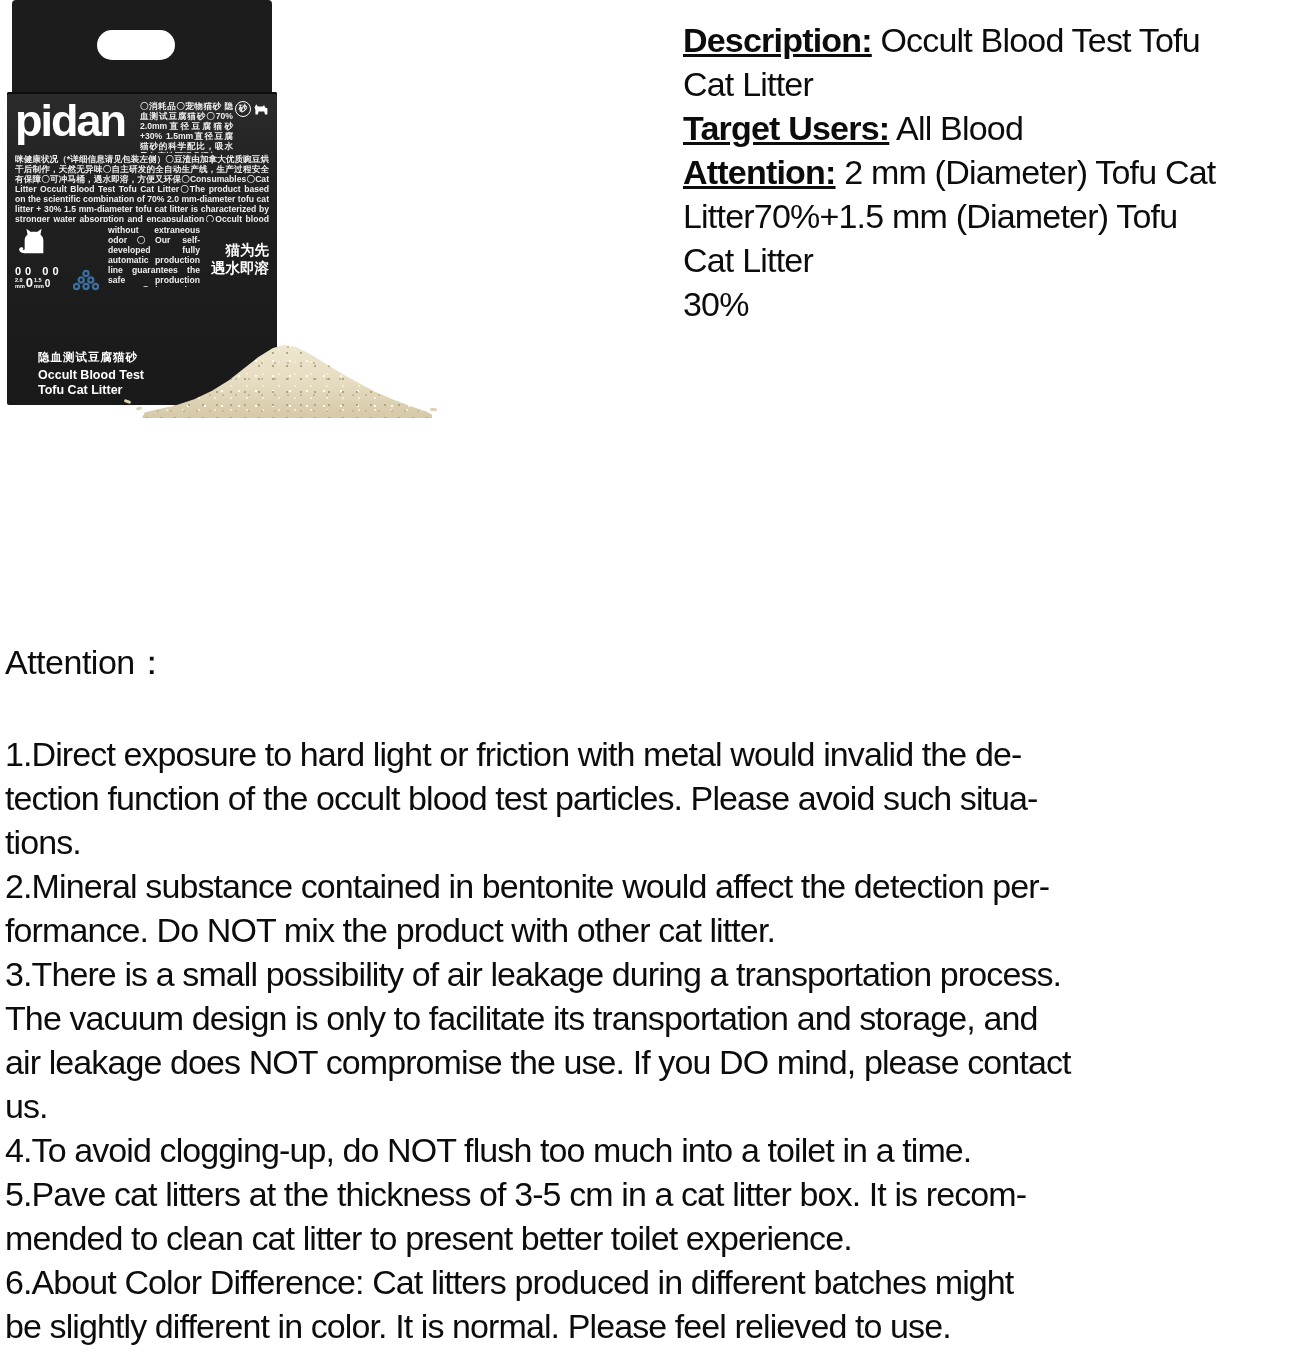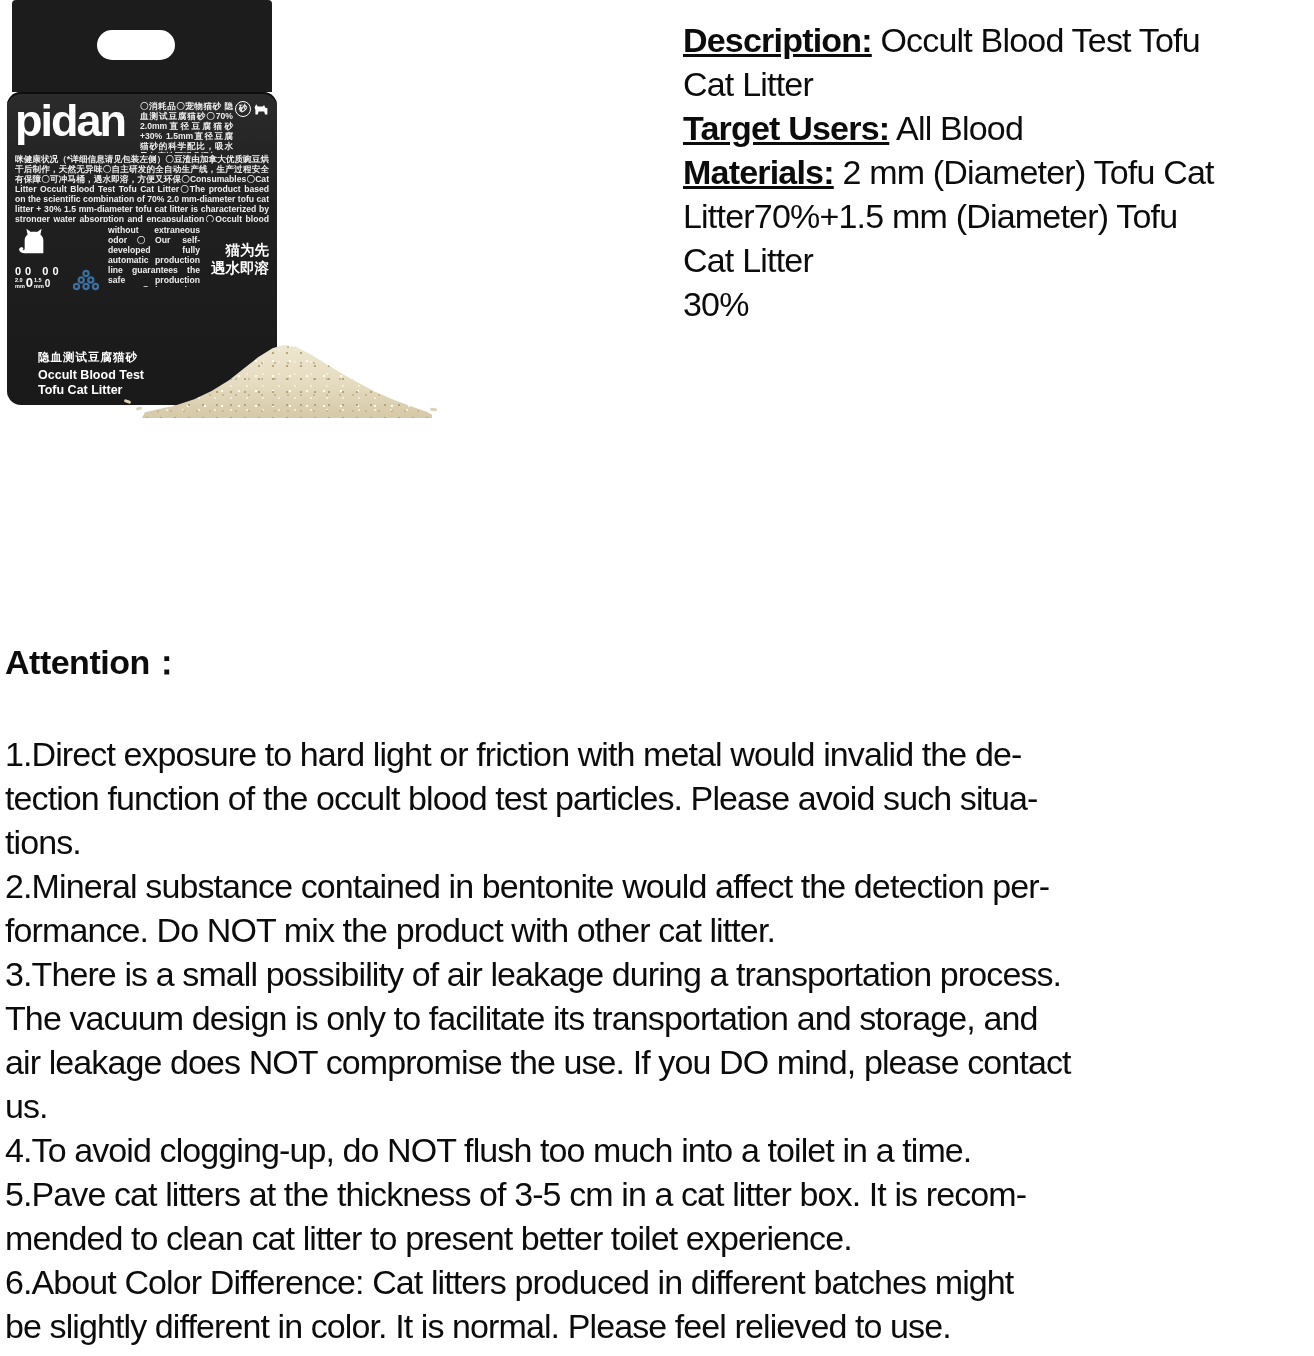--- a/index.html
+++ b/index.html
@@ -6,21 +6,21 @@
   .canvas{position:relative;width:1314px;height:1356px;background:#ffffff;overflow:hidden;
           font-family:"Liberation Sans", sans-serif;color:#0c0c0c;}
 
   
   .hero{position:absolute;left:0;top:0;width:660px;height:640px;}
   .package{position:absolute;left:7px;top:0;width:270px;height:405px;}
   .flap{position:absolute;left:5px;top:0;width:260px;height:92px;background:#1c1c1c;
         border-radius:4px 4px 0 0;}
   .handle{position:absolute;left:85px;top:30px;width:78px;height:30px;border-radius:15px;
           background:#ffffff;display:block;}
-  .bag{position:absolute;left:0;top:92px;width:270px;height:313px;border-radius:14px;
+  .bag{position:absolute;left:0;top:92px;width:270px;height:313px;border-radius:2px;
        background:linear-gradient(180deg,#2b2b2b 0%,#202020 35%,#191919 100%);
        box-shadow:inset 0 2px 0 #0d0d0d;}
   .row1{display:flex;gap:7px;padding:9px 8px 0 8px;position:relative;}
   .logo{flex:none;width:118px;font-size:45px;line-height:40px;font-weight:bold;
         letter-spacing:-2px;color:#fff;}
   .tiny{font-size:8.6px;line-height:10px;color:#ededed;text-align:justify;font-weight:600;
         overflow:hidden;}
   .tiny.top{flex:1;padding-right:36px;max-height:52px;}
   .badges{position:absolute;right:8px;top:9px;display:flex;gap:2px;align-items:center;}
   .circle-badge{width:14px;height:14px;border:1.5px solid #fff;border-radius:50%;color:#fff;
@@ -63,21 +63,21 @@
   .speck.s2{left:136px;top:407px;width:6px;height:3px;transform:rotate(-15deg);}
   .speck.s3{left:430px;top:408px;width:7px;height:3px;transform:rotate(10deg);}
 
   
   .specs{position:absolute;left:683px;top:18px;width:628px;}
   .spec-item{white-space:pre-line;font-size:34px;line-height:44px;letter-spacing:-.8px;}
   .sl{font-weight:bold;text-decoration:underline;}
 
   
   .attention{position:absolute;left:5px;top:640px;width:1304px;}
-  .attn-h{margin:0;font-size:34px;line-height:44px;font-weight:bold;letter-spacing:-.5px;}
+  .attn-h{margin:0;font-size:34px;line-height:44px;font-weight:normal;letter-spacing:-.5px;}
   .attn-body{margin-top:48px;white-space:pre-line;font-size:34px;line-height:44px;
              letter-spacing:-.9px;}
 </style>
 </head>
 <body>
 
 <div class="canvas">
 
   <section class="hero">
     <figure class="package" style="margin:0">
@@ -138,21 +138,21 @@
     <div class="litter-pile"></div>
     <span class="speck s1"></span>
     <span class="speck s2"></span>
     <span class="speck s3"></span>
   </section>
 
   <section class="specs">
       <div class="spec-item"><span class="sl">Description:</span><span> Occult Blood Test Tofu
 Cat Litter</span></div>
       <div class="spec-item"><span class="sl">Target Users:</span><span> All Blood</span></div>
-      <div class="spec-item"><span class="sl">Materials:</span><span> 2 mm (Diameter) Tofu Cat
+      <div class="spec-item"><span class="sl">Attention:</span><span> 2 mm (Diameter) Tofu Cat
 Litter70%+1.5 mm (Diameter) Tofu
 Cat Litter
 30%</span></div>
     </section>
 
   <section class="attention">
     <h2 class="attn-h">Attention：</h2>
     <div class="attn-body">1.Direct exposure to hard light or friction with metal would invalid the de-
 tection function of the occult blood test particles. Please avoid such situa-
 tions.

